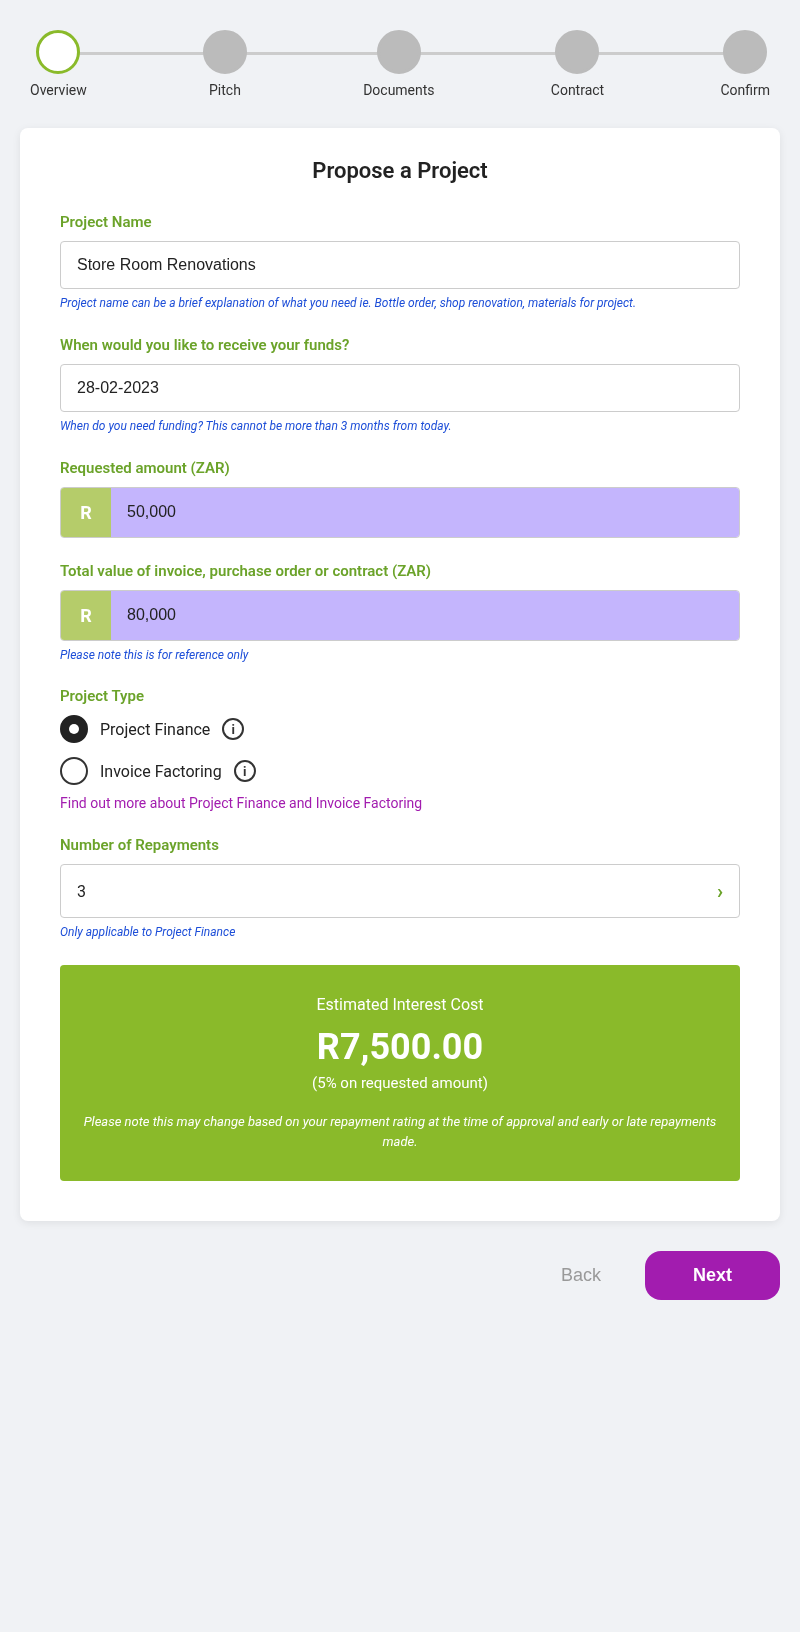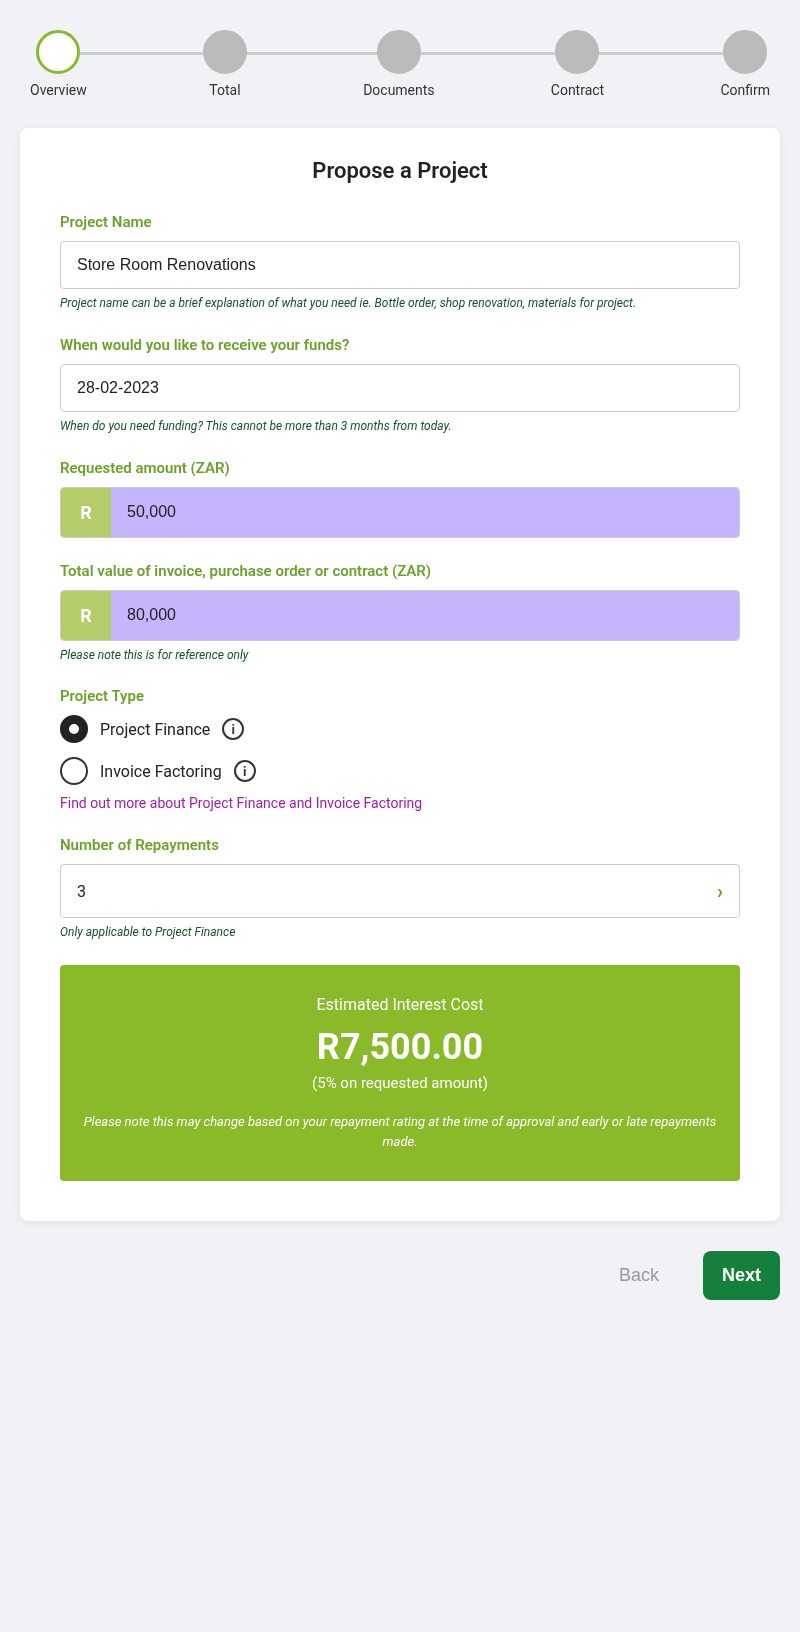--- a/index.html
+++ b/index.html
@@ -103,21 +103,21 @@
       border-radius: 4px;
       padding: 14px 16px;
       font-size: 16px;
       color: #222;
       outline: none;
       background: #fff;
     }
 
     .field-hint {
       font-size: 12px;
-      color: #14532d;
+      color: #1d4ed8;
       margin-top: 6px;
       font-style: italic;
       line-height: 1.4;
     }
 
     .currency-input-wrapper {
       display: flex;
       border: 1.5px solid #ccc;
       border-radius: 4px;
       overflow: hidden;
@@ -266,45 +266,45 @@
     }
     .btn-back {
       background: transparent;
       border: none;
       font-size: 18px;
       color: #999;
       cursor: pointer;
       padding: 14px 24px;
     }
     .btn-next {
-      background: #15803d;
+      background: #a21caf;
       border: none;
-      border-radius: 8px;
+      border-radius: 16px;
       color: #fff;
       font-size: 18px;
       font-weight: 600;
       cursor: pointer;
-      padding: 14px 19px;
+      padding: 14px 48px;
     }
   </style>
 </head>
 <body>
 
 <div class="progress-section">
   <div class="progress-bar-container">
     <div class="progress-line">
       <div class="progress-line-filled"></div>
     </div>
     <div class="step-item">
       <div class="step-circle active"></div>
       <span class="step-label">Overview</span>
     </div>
     <div class="step-item">
       <div class="step-circle inactive"></div>
-      <span class="step-label">Total</span>
+      <span class="step-label">Pitch</span>
     </div>
     <div class="step-item">
       <div class="step-circle inactive"></div>
       <span class="step-label">Documents</span>
     </div>
     <div class="step-item">
       <div class="step-circle inactive"></div>
       <span class="step-label">Contract</span>
     </div>
     <div class="step-item">

